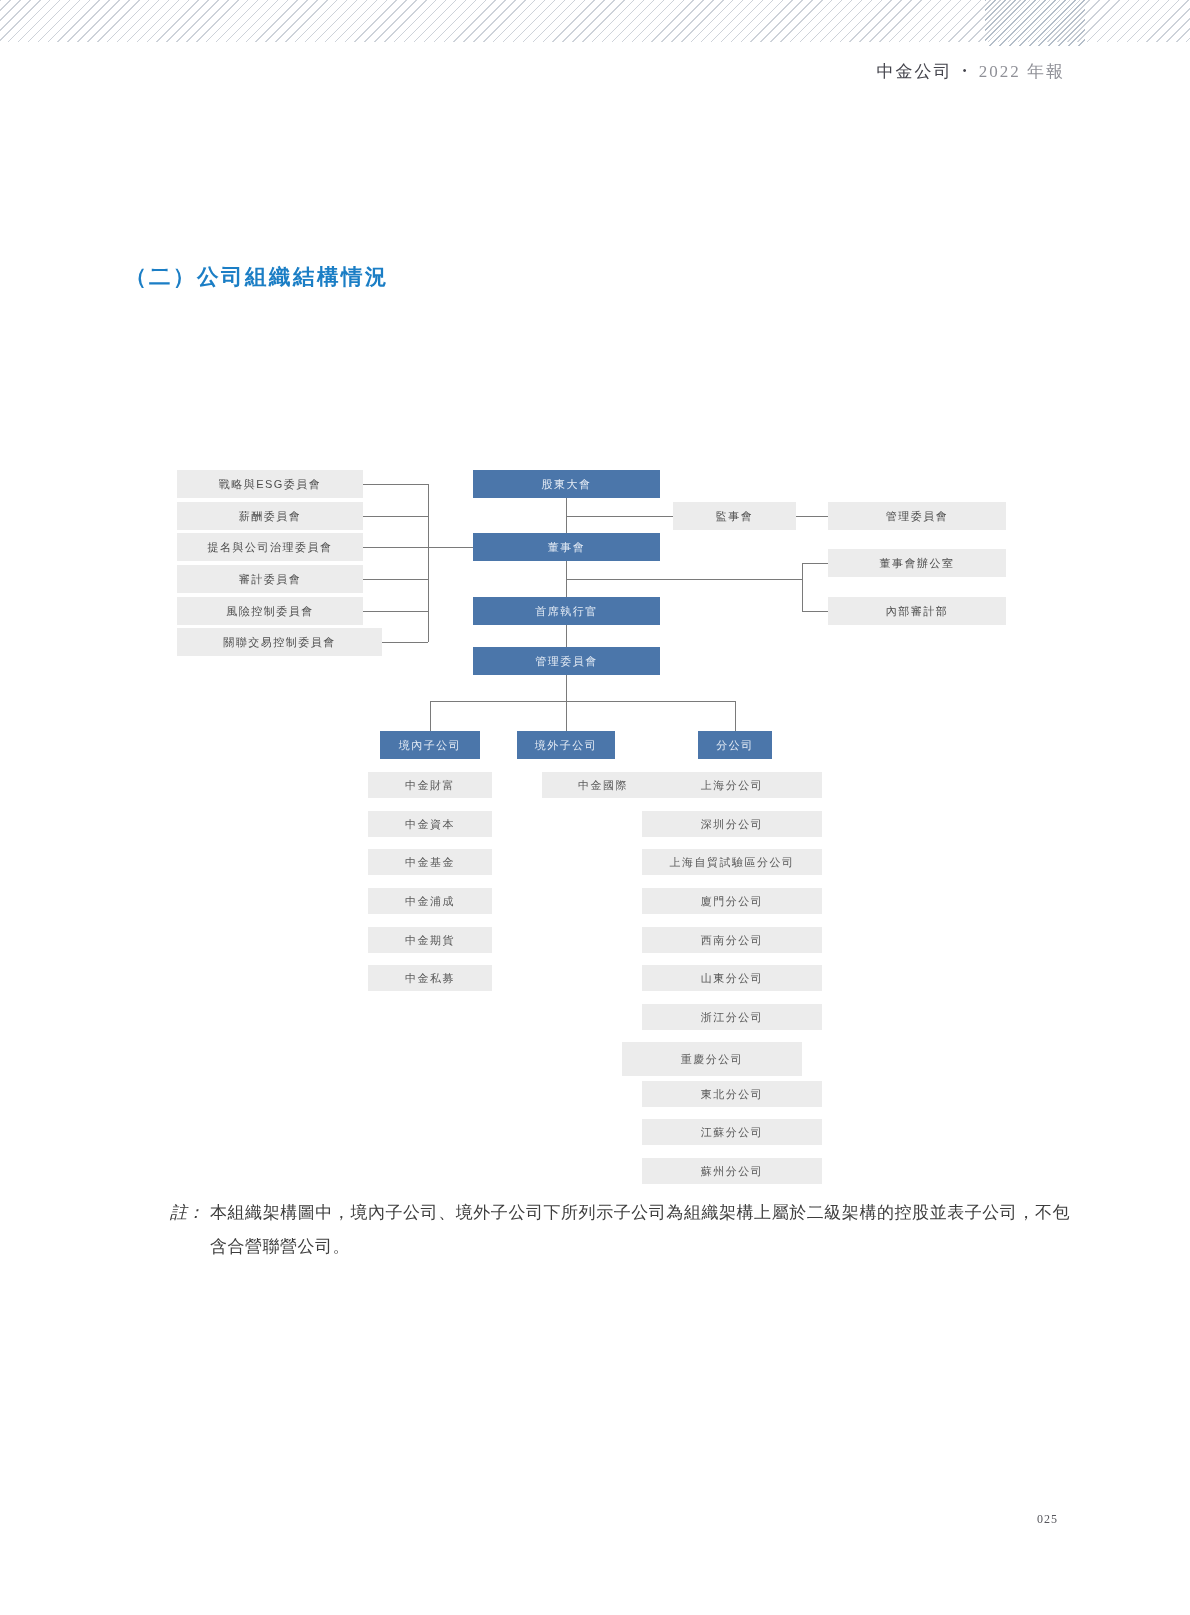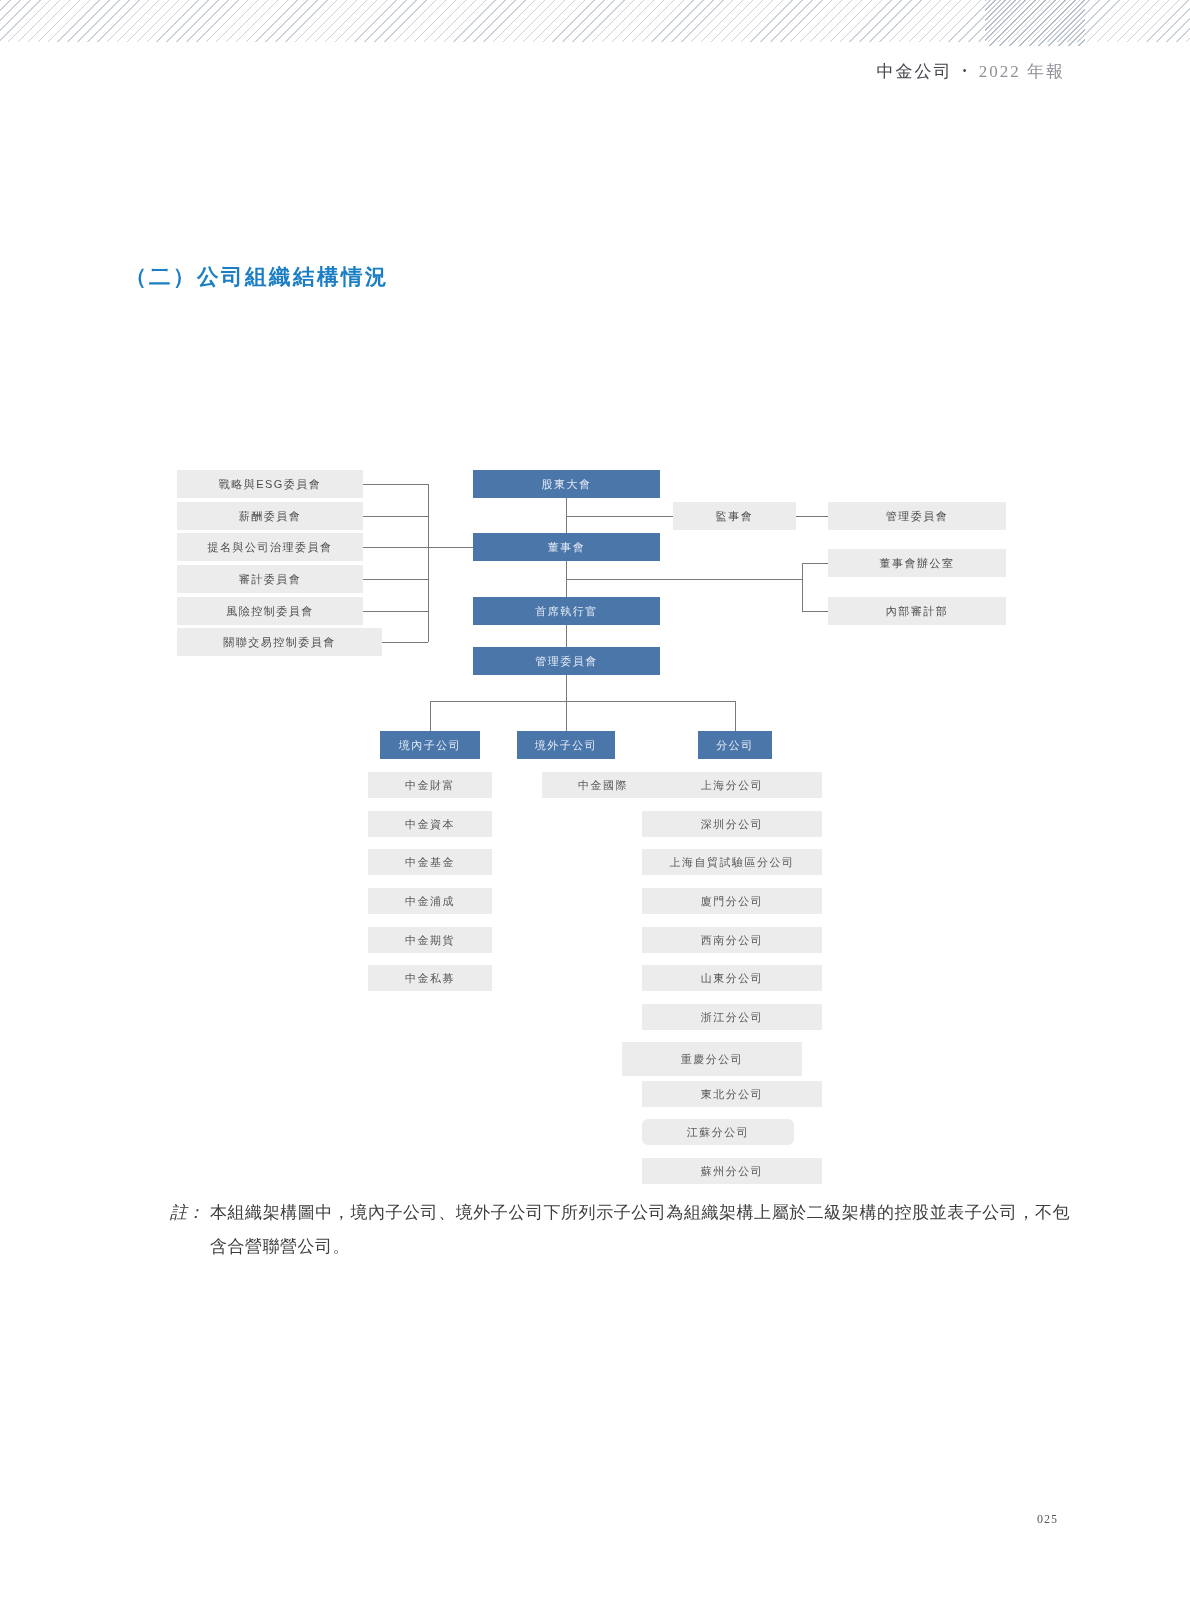--- a/index.html
+++ b/index.html
@@ -119,21 +119,21 @@
 
     <div class="node n-list" style="left:642px;top:772px;width:180px;height:26px;">上海分公司</div>
     <div class="node n-list" style="left:642px;top:811px;width:180px;height:26px;">深圳分公司</div>
     <div class="node n-list" style="left:642px;top:849px;width:180px;height:26px;">上海自貿試驗區分公司</div>
     <div class="node n-list" style="left:642px;top:888px;width:180px;height:26px;">廈門分公司</div>
     <div class="node n-list" style="left:642px;top:927px;width:180px;height:26px;">西南分公司</div>
     <div class="node n-list" style="left:642px;top:965px;width:180px;height:26px;">山東分公司</div>
     <div class="node n-list" style="left:642px;top:1004px;width:180px;height:26px;">浙江分公司</div>
     <div class="node n-list" style="left:622px;top:1042px;width:180px;height:34px;">重慶分公司</div>
     <div class="node n-list" style="left:642px;top:1081px;width:180px;height:26px;">東北分公司</div>
-    <div class="node n-list" style="left:642px;top:1119px;width:152px;height:26px;border-radius:6px;">江蘇分公司</div>
+    <div class="node n-list" style="left:642px;top:1119px;width:180px;height:26px;">江蘇分公司</div>
     <div class="node n-list" style="left:642px;top:1158px;width:180px;height:26px;">蘇州分公司</div>
   </div>
 
   <div class="note">
     <span class="note-label">註：</span>
     <span class="note-text">本組織架構圖中，境內子公司、境外子公司下所列示子公司為組織架構上屬於二級架構的控股並表子公司，不包含合營聯營公司。</span>
   </div>
 
   <div class="pageno">025</div>
 

